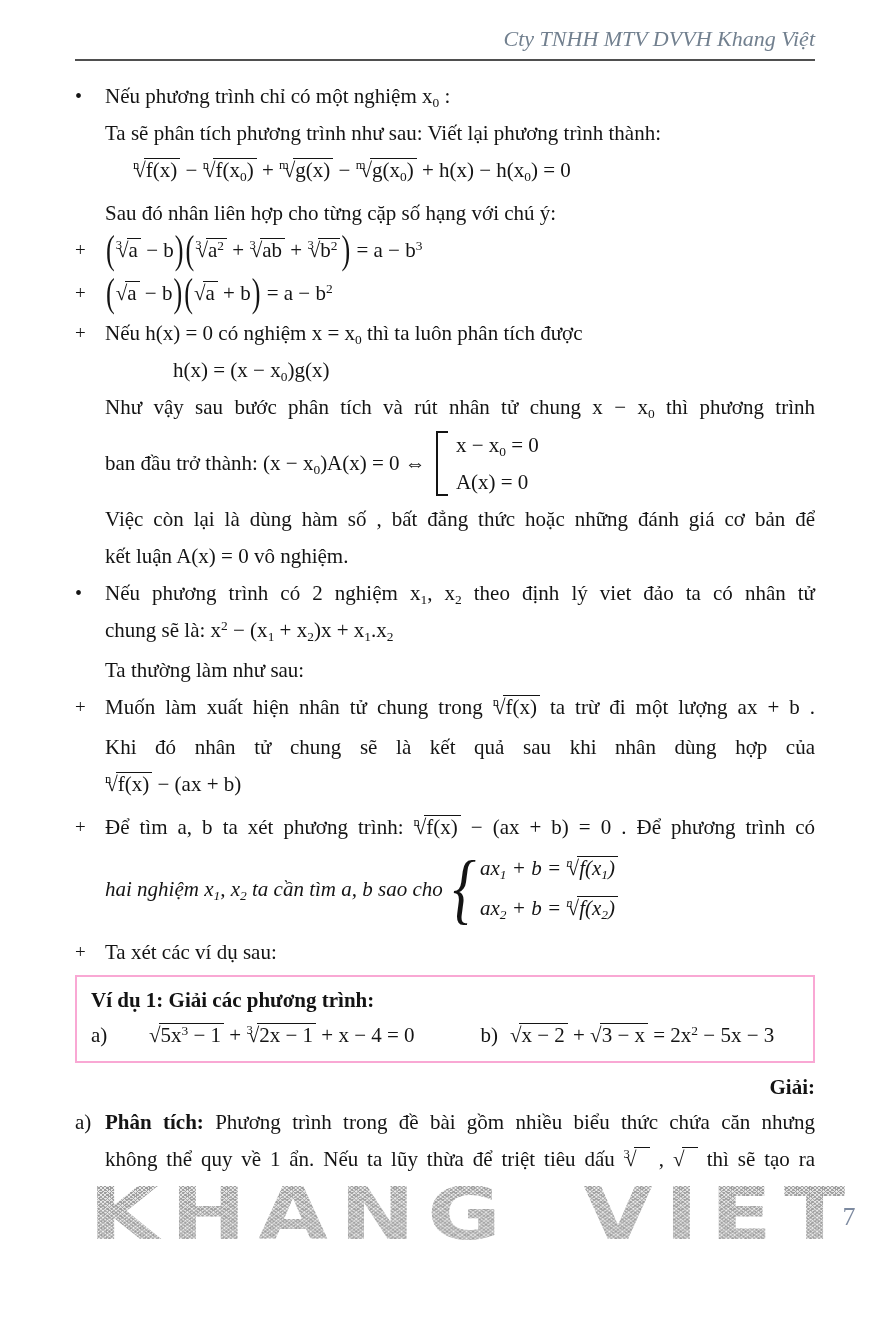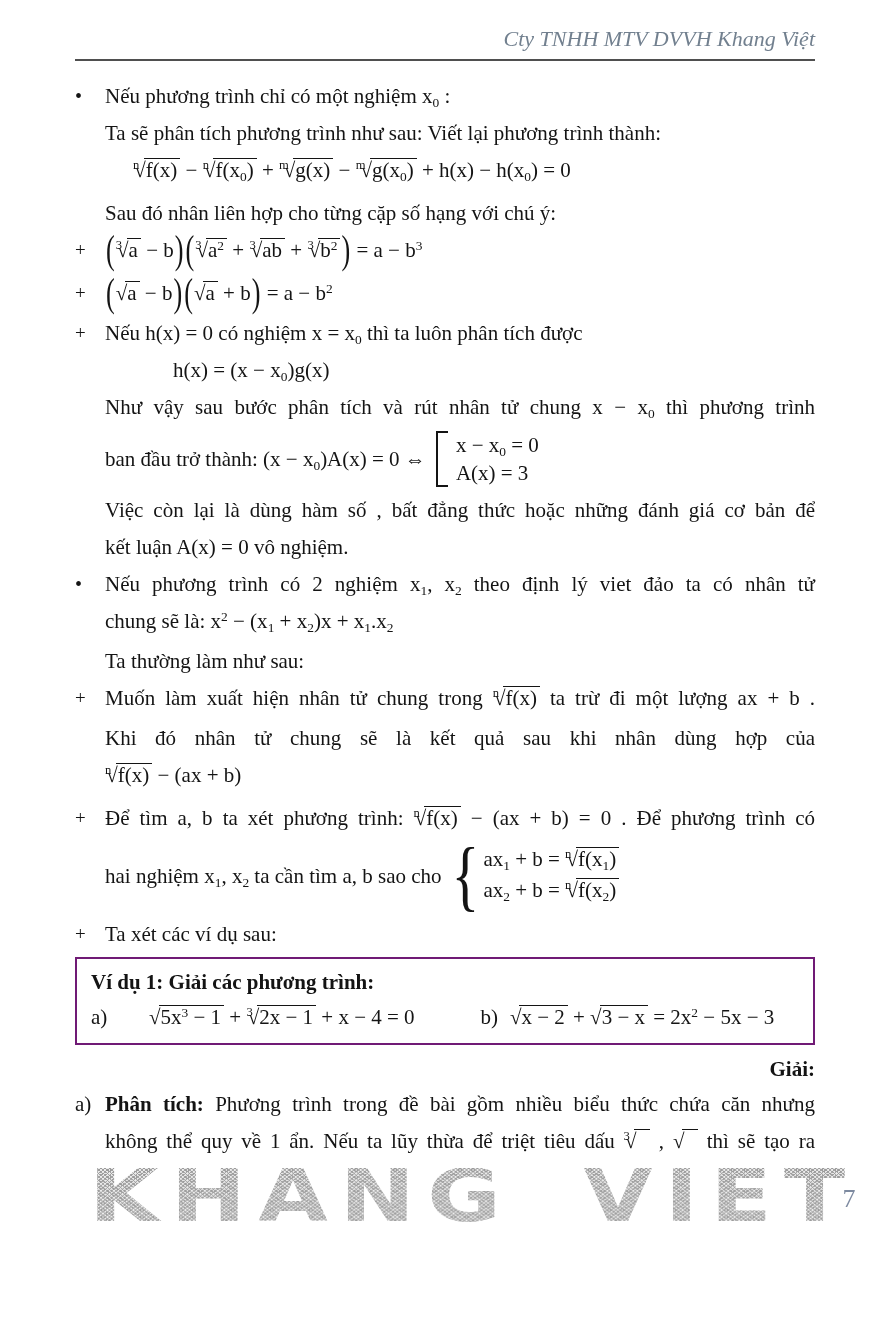--- a/index.html
+++ b/index.html
@@ -40,26 +40,26 @@
   .rsg{margin-right:-2px;}
   .rbar{display:inline-block;border-top:1.7px solid #141414;line-height:1.12;padding:0 3px 0 2px;}
   .bigp{display:inline-block;transform:scaleY(1.5);font-size:1.25em;padding:0 1px;vertical-align:-0.06em;}
   
   .sysline{display:flex;align-items:center;}
   .sys{display:inline-flex;align-items:center;margin-left:10px;}
   .sbrace-sq{align-self:stretch;width:10px;border-left:2.2px solid #141414;
              border-top:2.2px solid #141414;border-bottom:2.2px solid #141414;margin-right:8px;}
   .sbrace-curly{display:inline-block;font-size:58px;line-height:0;transform:scaleY(1.35);
                 font-weight:400;margin-right:4px;color:#141414;}
-  .srows{display:inline-flex;flex-direction:column;}
+  .srows{display:inline-flex;flex-direction:column;gap:9px;}
   .srows>span{line-height:28px;}
   .sys10{margin:4px 0 10px 0;}
-  .sys19{margin:8px 0 14px 0;}
-  
-  .exbox{border:2px solid #701a75;margin:10px 0 10px 0;padding:9px 14px 13px 14px;}
+  .sys19{margin:8px 0 14px 0;font-style:italic;}
+  
+  .exbox{border:2px solid #f9a8d4;margin:10px 0 10px 0;padding:9px 14px 13px 14px;}
   .exbox .extitle{font-weight:bold;line-height:28px;margin-bottom:9px;}
   .exrow{display:flex;align-items:baseline;}
   .ex-a{flex:0 0 55%;display:flex;align-items:baseline;}
   .ex-a .exlabel{width:58px;}
   .ex-b{display:flex;align-items:baseline;}
   .ex-b .exlabel{margin-right:12px;}
   
   .giai{text-align:right;font-weight:bold;line-height:28px;margin:4px 0 8px 0;}
   
   .foot{display:flex;align-items:flex-start;margin-top:2px;}
@@ -124,21 +124,21 @@
   <div class="line just">
     <span>Như vậy sau bước phân tích và rút nhân tử chung x − x<sub>0</sub> thì phương trình</span>
   </div>
 
   <div class="line sysline sys10">
     <span>ban đầu trở thành: (x − x<sub>0</sub>)A(x) = 0 ⇔</span>
     <span class="sys">
       <span class="sbrace-sq"></span>
       <span class="srows">
         <span>x − x<sub>0</sub> = 0</span>
-        <span>A(x) = 3</span>
+        <span>A(x) = 0</span>
       </span>
     </span>
   </div>
 
   <div class="line just">
     <span>Việc còn lại là dùng hàm số , bất đẳng thức hoặc những đánh giá cơ bản để</span>
   </div>
 
   <div class="line">
     <span>kết luận A(x) = 0 vô nghiệm.</span>

